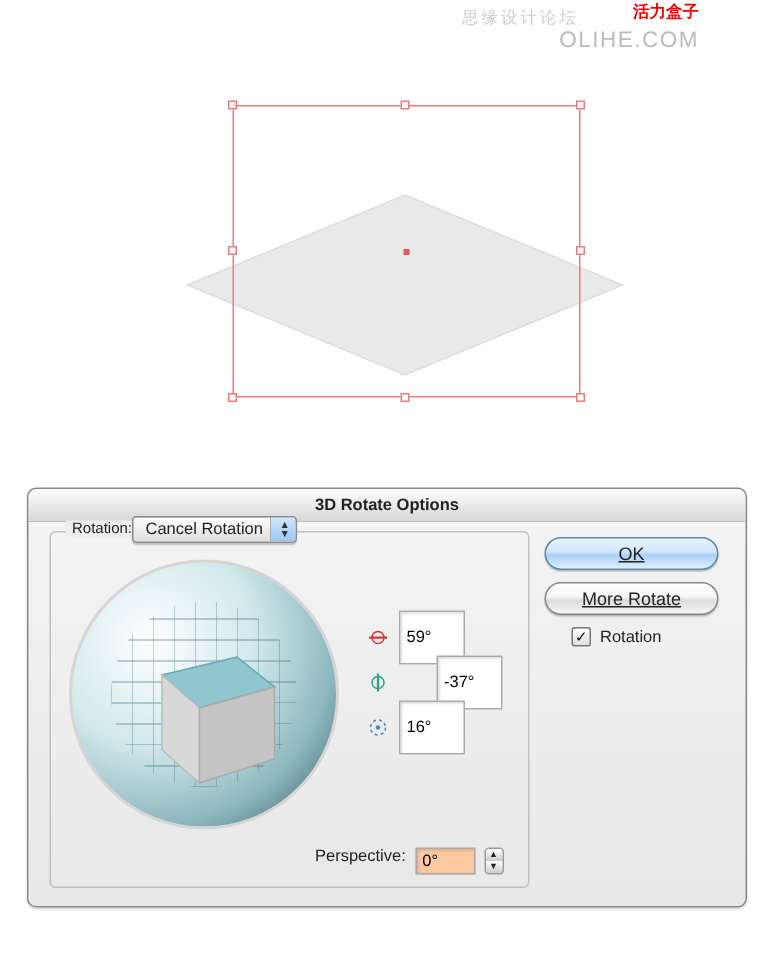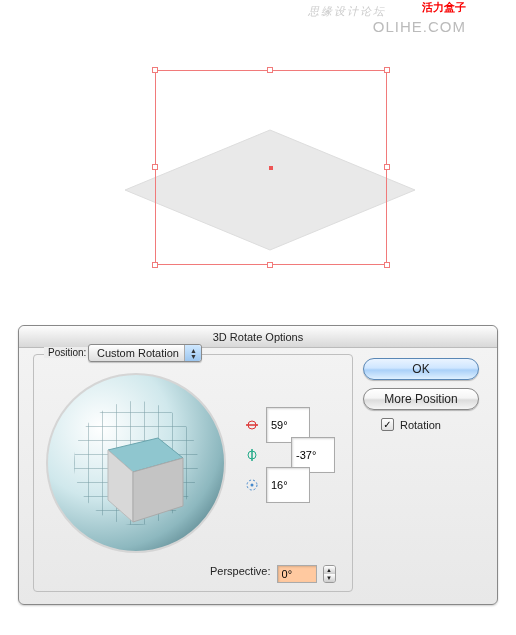--- a/index.html
+++ b/index.html
@@ -6,21 +6,21 @@
   body {
     width: 516px; height: 635px;
     background: #fff;
     font-family: "Lucida Grande", Arial, sans-serif;
     font-size: 11px;
     color: #222;
     position: relative;
   }
   .watermark-cn {
     position: absolute; top: 4px; right: 130px;
-    color: #ccc; font-size: 11px; letter-spacing: 2px; font-style: italic;
+    color: #ccc; font-size: 11px; letter-spacing: 2px;
   }
   .watermark-red {
     position: absolute; top: 0; right: 50px;
     color: #f90000; font-size: 11px; font-weight: bold;
   }
   .watermark-url {
     position: absolute; top: 18px; right: 50px;
     color: #bbb; font-size: 15px; letter-spacing: 1px;
   }
   
@@ -54,21 +54,21 @@
   .dialog {
     position: absolute; left: 18px; top: 325px; width: 480px; height: 280px;
     border: 1px solid #888; border-radius: 6px;
     background: linear-gradient(#f4f4f4,#e8e8e8);
     box-shadow: 0 1px 2px rgba(0,0,0,.2);
   }
   .titlebar {
     height: 22px; border-bottom: 1px solid #bbb;
     border-radius: 6px 6px 0 0;
     background: linear-gradient(#fdfdfd,#d8d8d8);
-    text-align: center; line-height: 22px; font-size: 11px;
+    text-align: center; line-height: 22px; font-size: 11px; font-weight: bold;
   }
   .body { position: relative; padding: 10px 14px; height: 256px; }
   .fieldset {
     position: absolute; left: 14px; top: 6px; width: 320px; height: 238px;
     border: 1px solid #bfbfbf; border-radius: 4px;
   }
   .legend {
     position: absolute; left: 10px; top: -8px; background: #ededed;
     padding: 0 4px; font-size: 10px;
   }
@@ -130,20 +130,21 @@
   }
   .stepper div { flex: 1; background: linear-gradient(#fff,#ccc); font-size: 6px; text-align: center; line-height: 8px; }
   .right-col { position: absolute; right: 14px; top: 10px; width: 120px; }
   .aqua-btn {
     display: block; width: 116px; height: 22px; margin-bottom: 8px;
     border: 1px solid #888; border-radius: 11px;
     background: linear-gradient(#fff 0%, #f5f5f5 45%, #dcdcdc 55%, #f5f5f5 100%);
     text-align: center; line-height: 20px; font-size: 12px;
     box-shadow: 0 1px 1px rgba(0,0,0,.25);
     cursor: pointer;
+    text-decoration: underline;
   }
   .aqua-btn.default {
     background: linear-gradient(#eaf4ff 0%, #cfe6ff 45%, #a9d0f8 55%, #dff0ff 100%);
     border-color: #5a87b5;
   }
   .check-row { display: flex; align-items: center; gap: 6px; margin-top: 6px; margin-left: 18px; }
   .checkbox {
     width: 13px; height: 13px; border: 1px solid #777;
     background: linear-gradient(#fff,#e0e0e0); border-radius: 2px;
     display: flex; align-items: center; justify-content: center;
@@ -171,24 +172,24 @@
     <div class="handle h-bm"></div>
     <div class="handle h-br"></div>
     <div class="center-dot"></div>
   </div>
 </div>
 
 <div class="dialog">
   <div class="titlebar">3D Rotate Options</div>
   <div class="body">
     <div class="fieldset">
-      <span class="legend">Position:</span>
+      <span class="legend">Rotation:</span>
       <span class="select-row">
         <span class="aqua-select">
-          <span>Custom Rotation</span>
+          <span>Cancel Rotation</span>
           <span class="aqua-arrows">▲<br>▼</span>
         </span>
       </span>
 
       <div class="preview-3d">
         <div class="grid"></div>
         <svg class="cube" viewBox="0 0 110 110">
           <polygon points="20,30 70,18 95,38 45,52" fill="#8fc6cf" stroke="#6aa5ae"></polygon>
           <polygon points="20,30 45,52 45,102 20,80" fill="#d8d8d8" stroke="#bbb"></polygon>
           <polygon points="45,52 95,38 95,86 45,102" fill="#c4c4c4" stroke="#aaa"></polygon>
@@ -228,20 +229,20 @@
         <input class="persp-input" value="0°" style="">
         <div class="stepper">
           <div>▲</div>
           <div>▼</div>
         </div>
       </div>
     </div>
 
     <div class="right-col">
       <div class="aqua-btn default">OK</div>
-      <div class="aqua-btn">More Position</div>
+      <div class="aqua-btn">More Rotate</div>
       <div class="check-row">
         <div class="checkbox">✓</div>
         <span>Rotation</span>
       </div>
     </div>
   </div>
 </div>
 
 </body></html>

